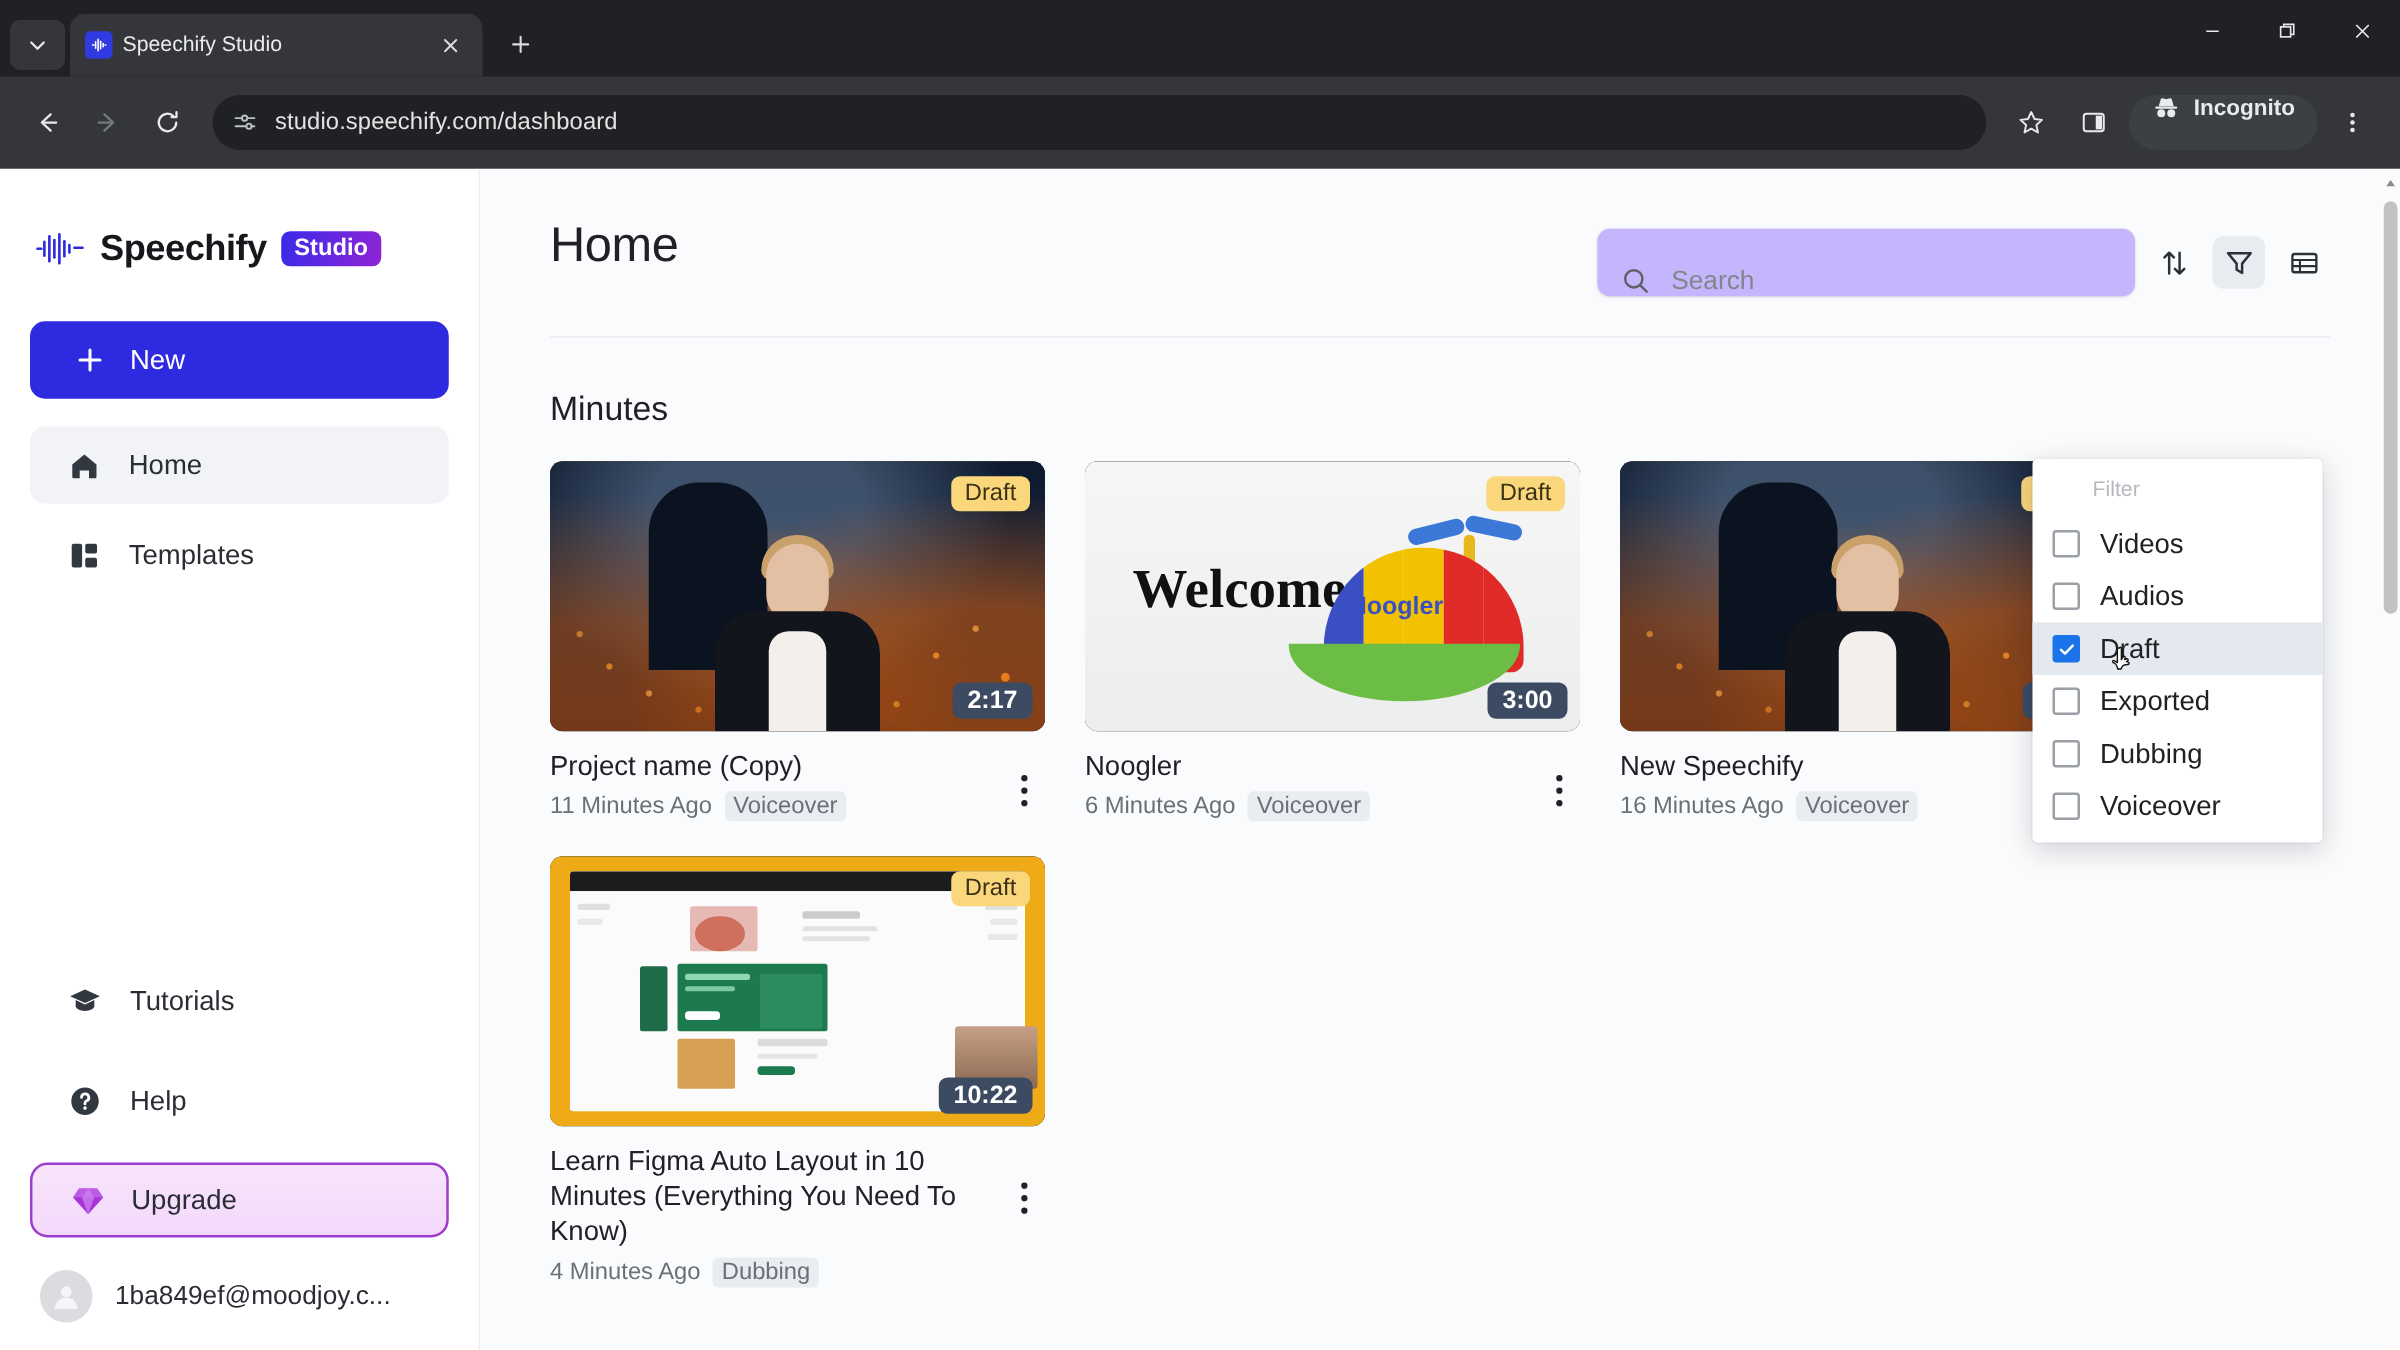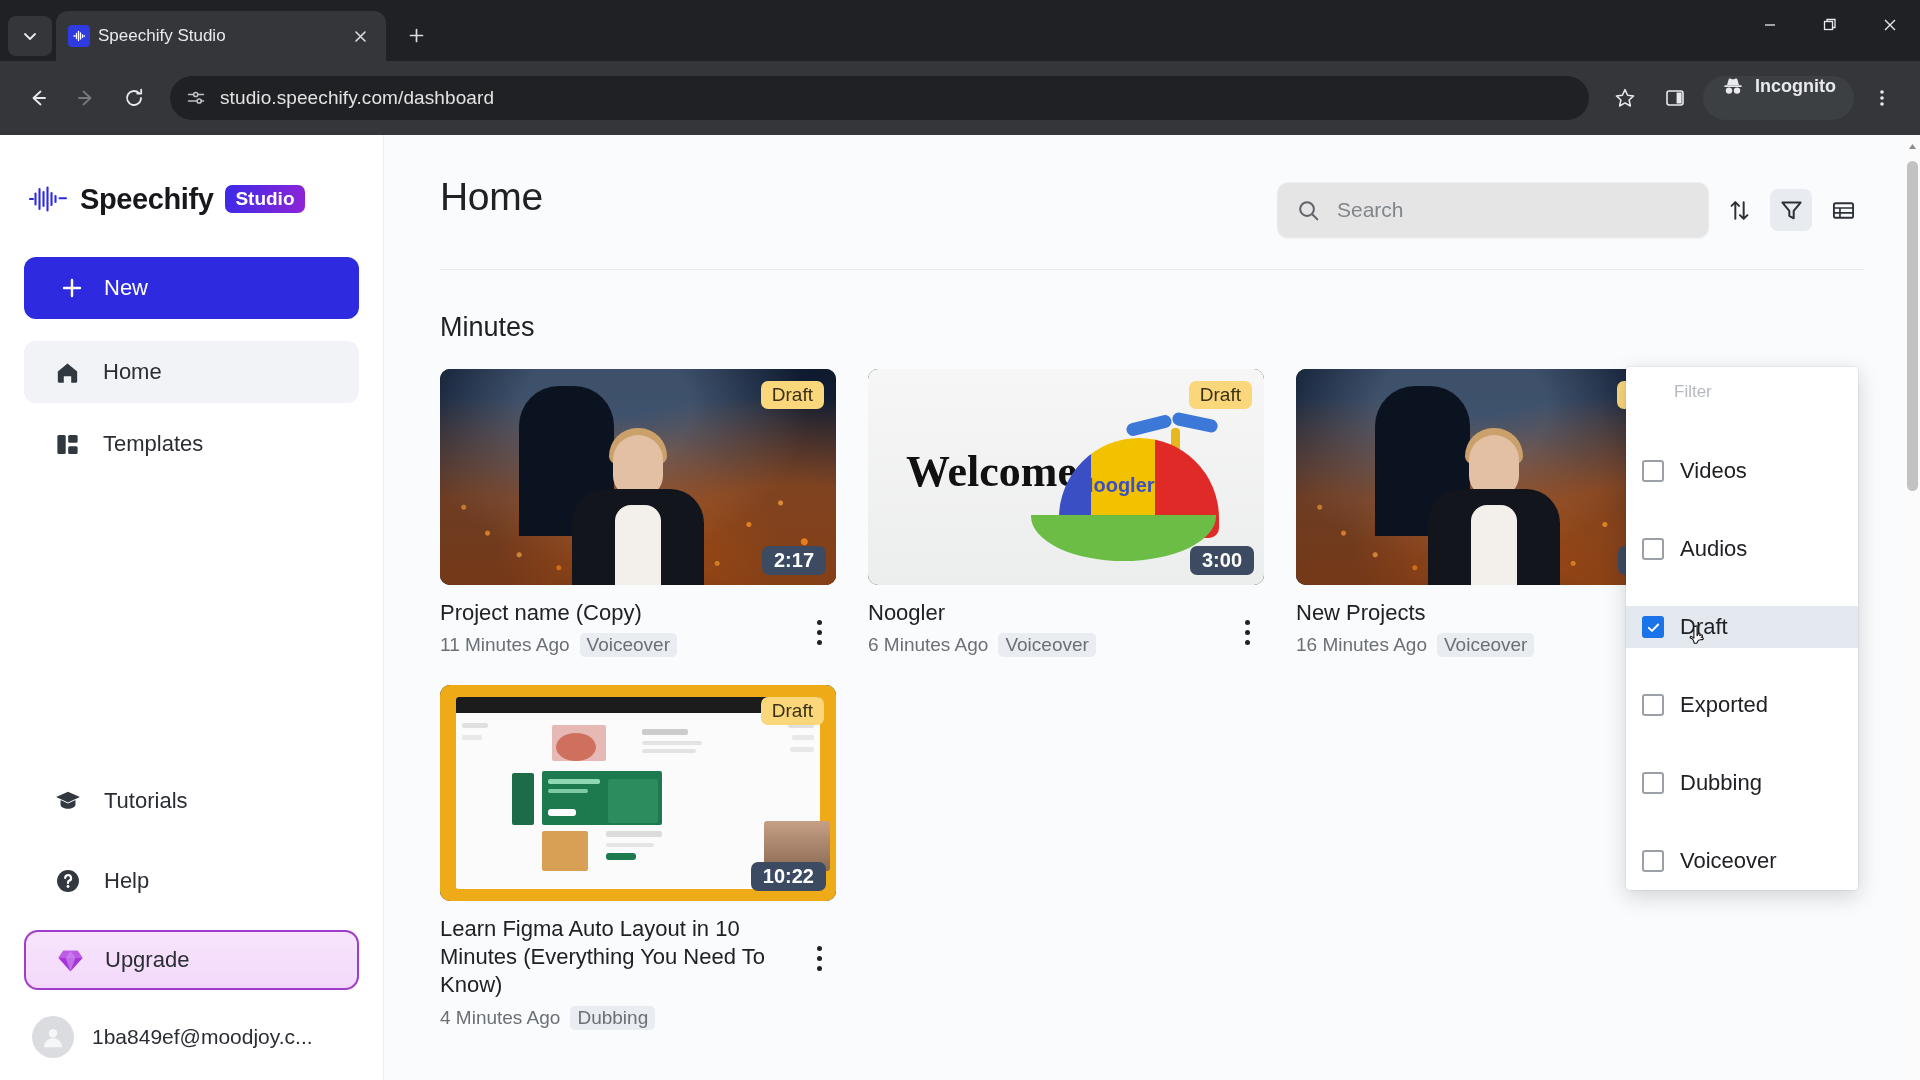--- a/index.html
+++ b/index.html
@@ -112,22 +112,22 @@
   }
   .account-mail { font-size: 21px; color: #2a2d34; white-space: nowrap; }
 
   
   .main { flex: 1; background: #fafbfc; position: relative; overflow: hidden; }
   .main-inner { padding: 40px 56px 0 56px; }
   .main-head { display: flex; align-items: flex-start; }
   .page-title { font-size: 39px; color: #202124; font-weight: 400; letter-spacing: -.3px; }
   .head-right { margin-left: auto; display: flex; align-items: center; gap: 10px; padding-top: 8px; }
   .searchbox {
-    width: 430px; height: 54px; background: #e5e5e5; border-radius: 10px;
-    display: flex; align-items: center; gap: 16px; padding: 0 18px;
+    width: 430px; height: 54px; background: #c4b5fd; border-radius: 10px;
+    display: flex; align-items: flex-end; gap: 16px; padding: 0 18px;
     box-shadow: 0 1px 3px rgba(16,24,40,.08), 0 0 0 1px rgba(16,24,40,.04);
     cursor: text;
   }
   .searchbox input {
     border: none; outline: none; font-size: 21px; color: #3c4043;
     font-family: inherit; background: transparent; flex: 1;
   }
   .searchbox input::placeholder { color: #80868b; }
   .tool-icon {
     width: 42px; height: 42px; border-radius: 8px; display: flex;
@@ -221,21 +221,21 @@
   
   .filter-menu {
     position: absolute; right: 62px; top: 232px; width: 232px;
     background: #fff; border-radius: 4px; padding: 6px 0 8px 0;
     box-shadow: 0 6px 22px rgba(16,24,40,.18), 0 0 0 1px rgba(16,24,40,.05);
     z-index: 40;
   }
   .filter-label { font-size: 17px; color: #b5b9bf; padding: 9px 0 12px 48px; }
   .filter-item {
     display: flex; align-items: center; gap: 16px; height: 42px; padding-left: 16px;
-    cursor: pointer; font-size: 22px; color: #202124; margin-top: 36px;
+    cursor: pointer; font-size: 22px; color: #202124;
   }
   .filter-item.hovered { background: #e4e8ef; }
   .chk {
     width: 22px; height: 22px; border: 2px solid #9aa0a6; border-radius: 3px;
     flex: 0 0 22px; display: flex; align-items: center; justify-content: center;
   }
   .chk.on { background: #1a73e8; border-color: #1a73e8; }
   .cursor-ptr { position: absolute; left: 62px; top: 18px; width: 22px; height: 26px; pointer-events: none; }
 
   
@@ -566,21 +566,21 @@
                     <div class="head"></div>
                   <div class="body"></div>
                     <div class="shirt"></div>
                 </div>
               </div>
               <div class="badge-draft">Draft</div>
               <div class="badge-time">2:17</div>
             </div>
             <div class="card-foot">
               <div class="card-texts">
-                <div class="card-name">New Projects</div>
+                <div class="card-name">New Speechify</div>
                 <div class="card-meta">
                   <span class="card-time">16 Minutes Ago</span>
                   <span class="chip">Voiceover</span>
                 </div>
               </div>
               <div class="kebab">
                   <i></i>
                   <i></i>
                   <i></i>
                 </div>

